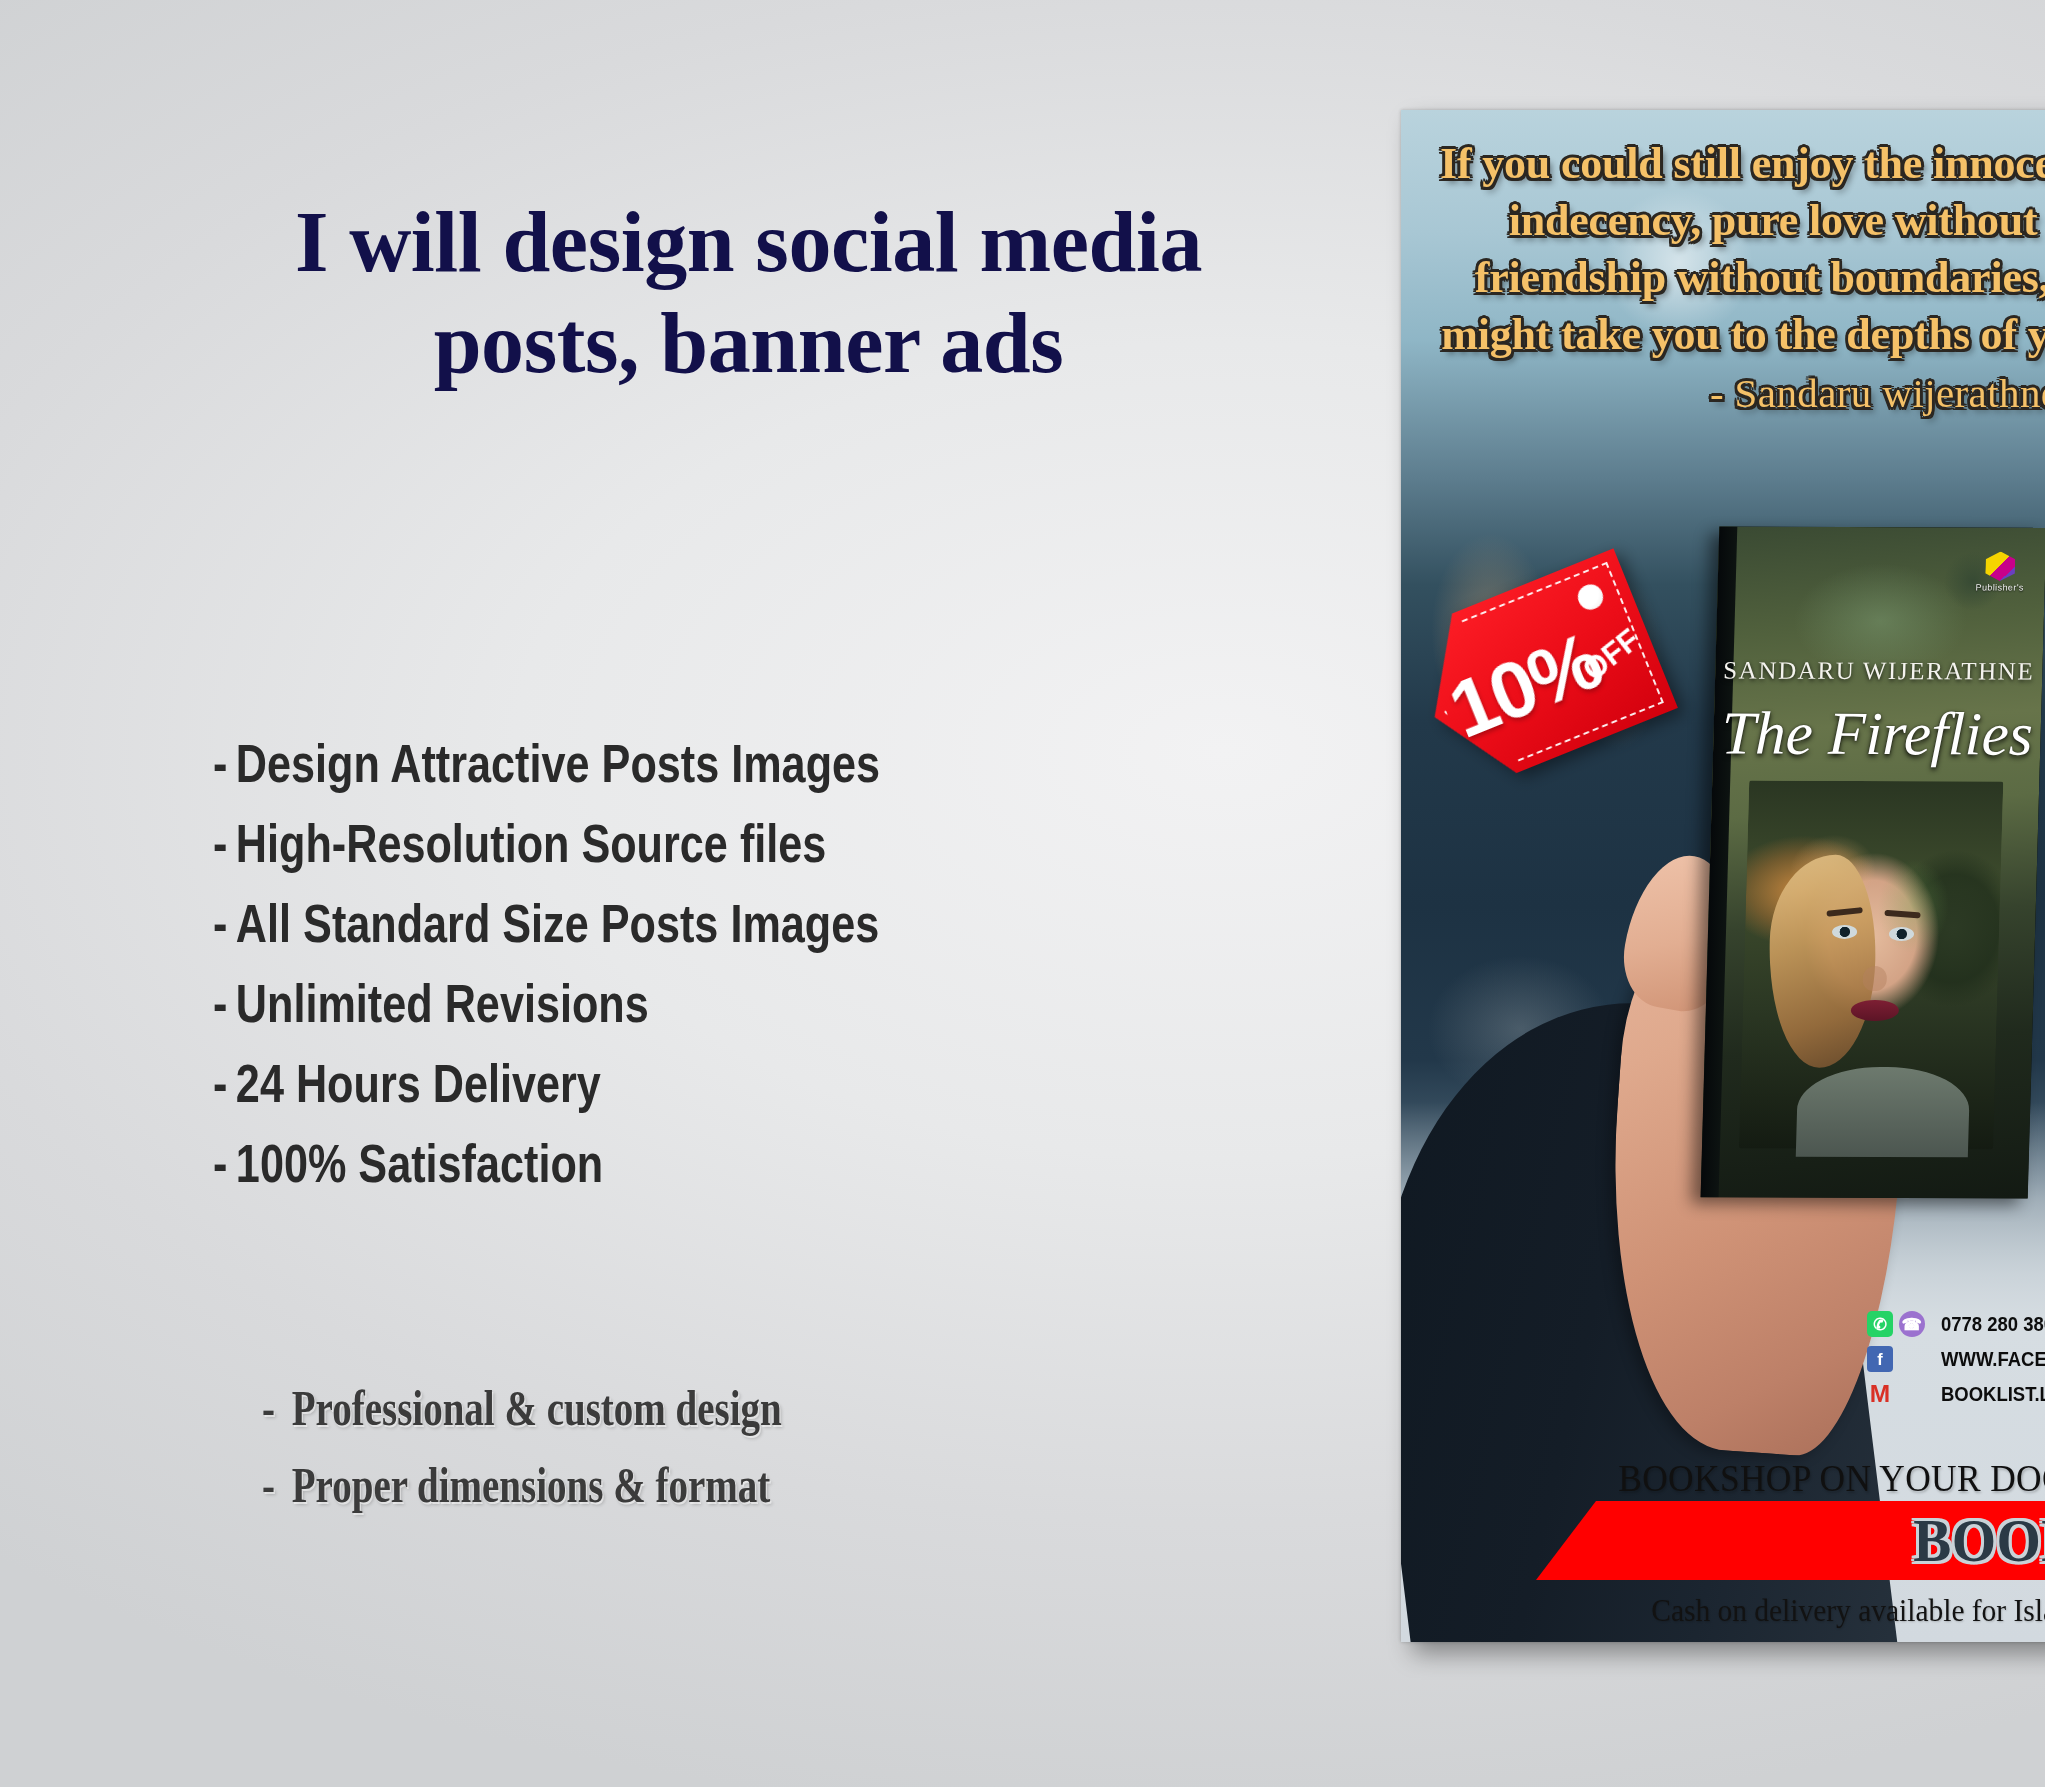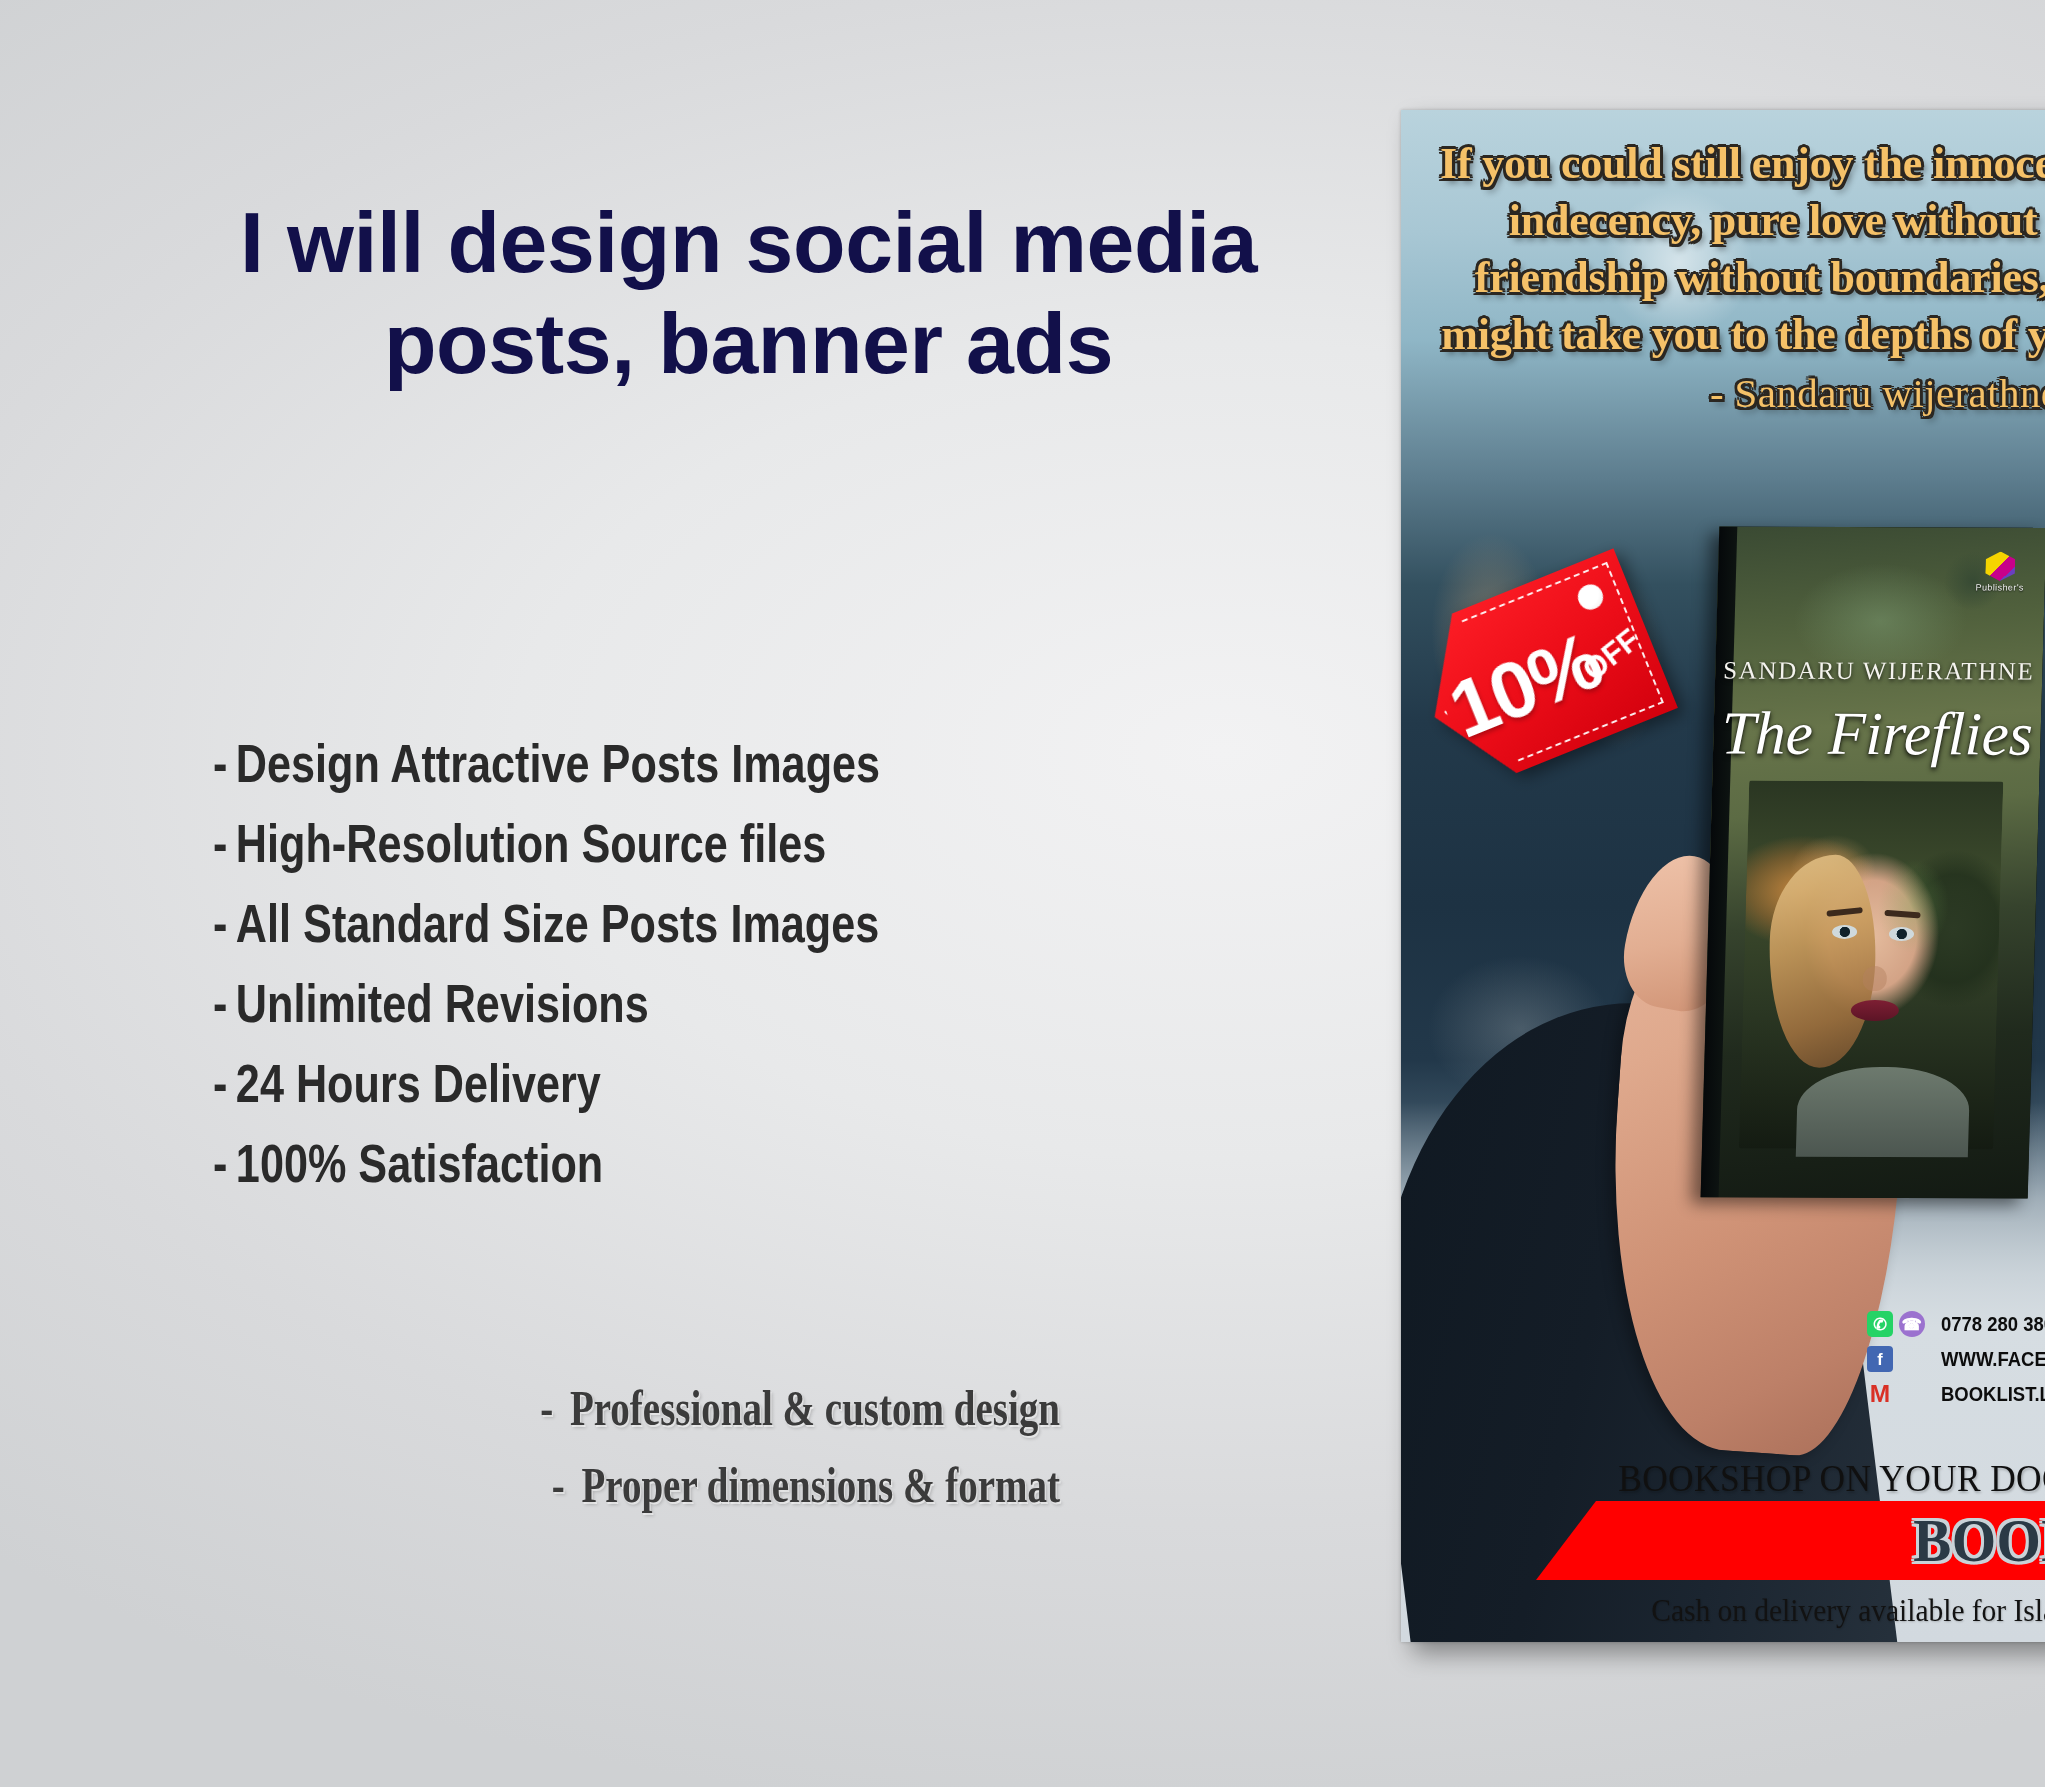--- a/index.html
+++ b/index.html
@@ -11,21 +11,21 @@
     position:relative;
   }
 
   
   #left-col{
     position:absolute; left:0; top:0; width:1350px; height:1788px;
   }
   #headline{
     position:absolute; left:229px; top:192px; width:1039px;
     text-align:center;
-    font-family:Liberation Sans, sans-serif;
+    font-family:Liberation Serif, serif;
     font-weight:700;
     font-size:86px;
     line-height:1.18;
     color:#12104a;
     letter-spacing:-0.4px;
   }
 
   #feature-list{
     position:absolute; left:213px; top:732px; width:1105px;
   }
@@ -36,21 +36,21 @@
     font-weight:700;
     font-size:54px;
     color:#2a2a2a;
     transform:scaleX(.80);
     transform-origin:left center;
     white-space:nowrap;
   }
   .feature-dash{ margin-right:10.6px; }
 
   #sub-list{
-    position:absolute; left:262px; top:1379px; width:1023px;text-align:right;
+    position:absolute; left:262px; top:1379px; width:1023px;
   }
   .sub-row{
     font-family:"Liberation Serif", serif;
     font-weight:700;
     font-size:50px;
     color:#3b3b3b;
     margin-bottom:19px;
     white-space:nowrap;
     transform:scaleX(.78);
     transform-origin:left center;

